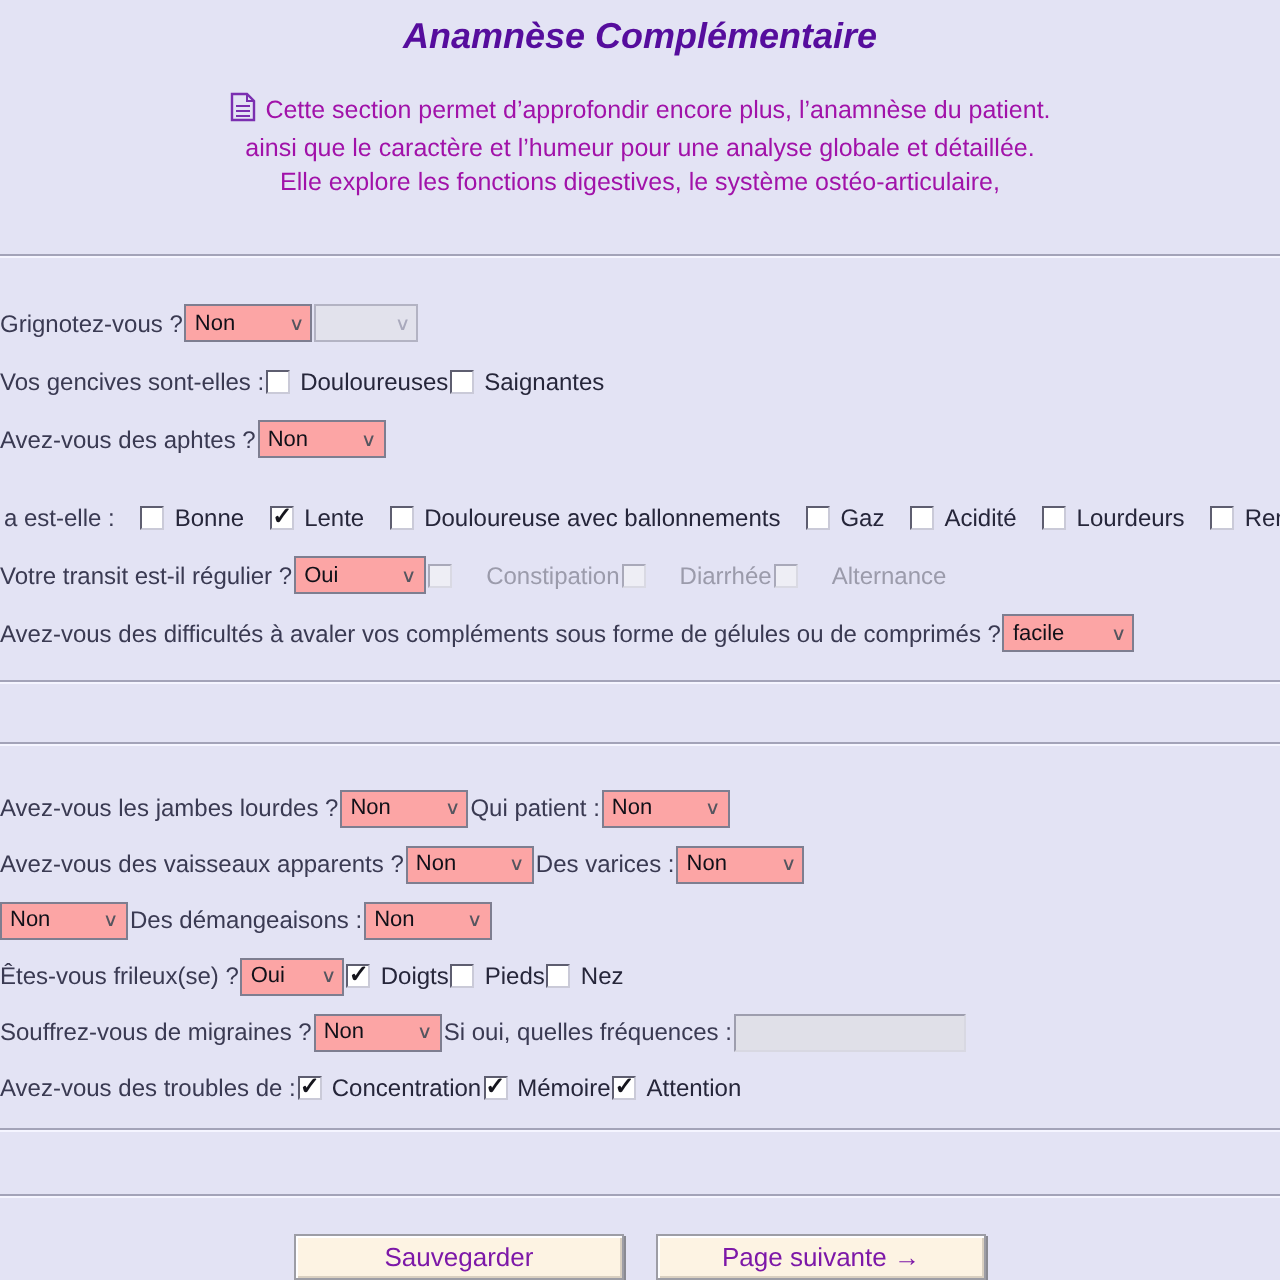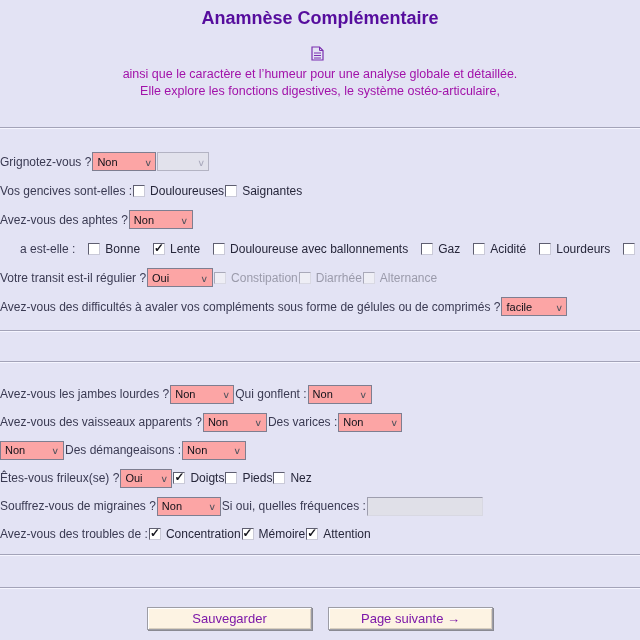--- a/index.html
+++ b/index.html
@@ -9,20 +9,21 @@
     background: #e3e3f4;
     font-family: "Liberation Sans", sans-serif;
     color: #32324a;
   }
   .page-title {
     margin: 8px 0 0;
     text-align: center;
     font-size: 18px;
     font-weight: bold;
     color: #560d9d;
+    font-style: italic;
   }
   .intro {
     margin-top: 17px;
     text-align: center;
     font-size: 12.5px;
     line-height: 17px;
     color: #a112a9;
   }
   .intro-icon { display: inline-block; vertical-align: -2px; margin-right: 5px; }
   .rule {
@@ -40,21 +41,21 @@
   .row {
     height: 29px;
     display: flex;
     align-items: center;
     justify-content: flex-start;
     column-gap: 1px;
     font-size: 12px;
     white-space: nowrap;
   }
   .sec2 .row { height: 28px; }
-  .row-left { justify-content: flex-start; column-gap: 13px; padding-left: 20px; }
+  .row-left { justify-content: flex-start; column-gap: 13px; padding-left: 2px; margin-top: 10px; }
   .qlabel { color: #3a3a52; }
   .select {
     width: 64px; height: 19px;
     background: #fca5a5;
     border: 1px solid #7e7e90;
     display: inline-flex;
     align-items: center;
     justify-content: space-between;
     padding: 0 4px 0 4px;
     font-size: 11px;
@@ -76,21 +77,21 @@
     position: relative;
     margin-right: 5px;
     flex-shrink: 0;
   }
   .cb.checked::after {
     content: "\2713";
     position: absolute; left: 0px; top: -3px;
     font-size: 12px; font-weight: bold; color: #15151d;
   }
   .cbl { color: #26263a; }
-  .cbwrap.disabled .cbl { color: #9b9bab; }
+  .cbwrap.disabled .cbl { color: #9b9bab; margin-left: 12px; }
   .cbwrap.disabled .cb { border-color: #a9a9b9 #d9d9e3 #d9d9e3 #a9a9b9; background: #eeeef5; }
   .textinput {
     width: 116px; height: 19px;
     background: #e0e0e8;
     border: 1px solid;
     border-color: #9e9eae #d8d8e2 #d8d8e2 #9e9eae;
     display: inline-block;
     flex-shrink: 0;
   }
   .buttons {
@@ -116,21 +117,21 @@
 
 <h1 class="page-title">Anamnèse Complémentaire</h1>
 
 <div class="intro">
   <div><span class="intro-icon"><svg width="13" height="15" viewBox="0 0 13 15">
           <path d="M1 1 h7.5 l3.5 3.5 V14 H1 Z" fill="none" stroke="#7b2fb0" stroke-width="1.2"></path>
           <path d="M8.5 1 v3.5 H12" fill="none" stroke="#7b2fb0" stroke-width="1"></path>
           <line x1="3" y1="7" x2="10" y2="7" stroke="#7b2fb0"></line>
           <line x1="3" y1="9.5" x2="10" y2="9.5" stroke="#7b2fb0"></line>
           <line x1="3" y1="12" x2="10" y2="12" stroke="#7b2fb0"></line>
-        </svg></span></div>
+        </svg></span><span>Cette section permet d’approfondir encore plus, l’anamnèse du patient.</span></div>
   <div>ainsi que le caractère et l’humeur pour une analyse globale et détaillée.</div>
   <div>Elle explore les fonctions digestives, le système ostéo-articulaire,</div>
 </div>
 
 <hr class="rule rule-1">
 
 <div class="sec1">
 
   <div class="row">
     <span class="qlabel">Grignotez-vous ?</span>
@@ -230,21 +231,21 @@
 <hr class="rule rule-3">
 
 <div class="sec2">
 
   <div class="row">
     <span class="qlabel">Avez-vous les jambes lourdes ?</span>
     <span class="select">
         <span>Non</span>
         <span class="chev"></span>
       </span>
-    <span class="qlabel">Qui gonflent :</span>
+    <span class="qlabel">Qui patient :</span>
     <span class="select">
         <span>Non</span>
         <span class="chev"></span>
       </span>
   </div>
 
   <div class="row">
     <span class="qlabel">Avez-vous des vaisseaux apparents ?</span>
     <span class="select">
         <span>Non</span>

